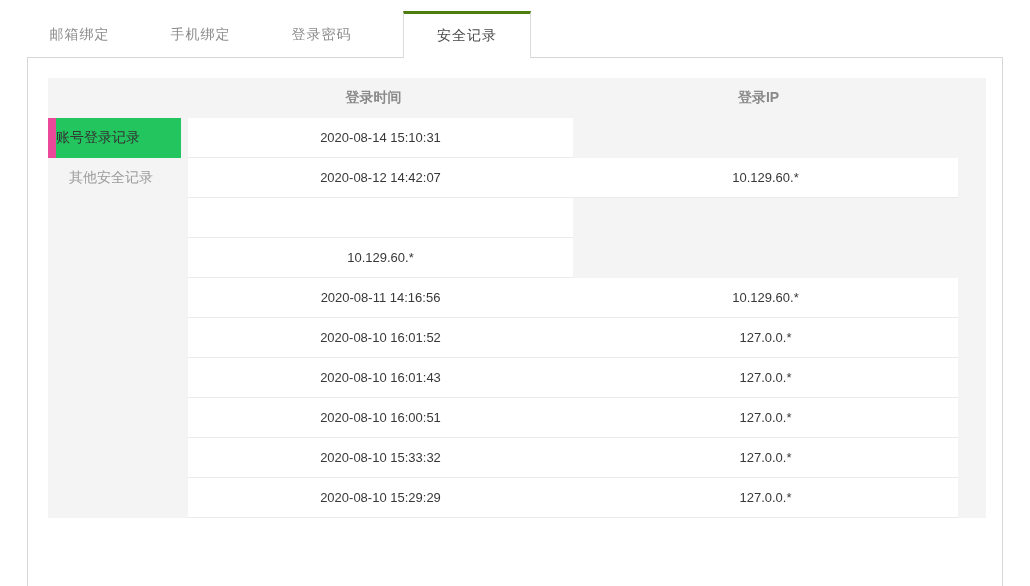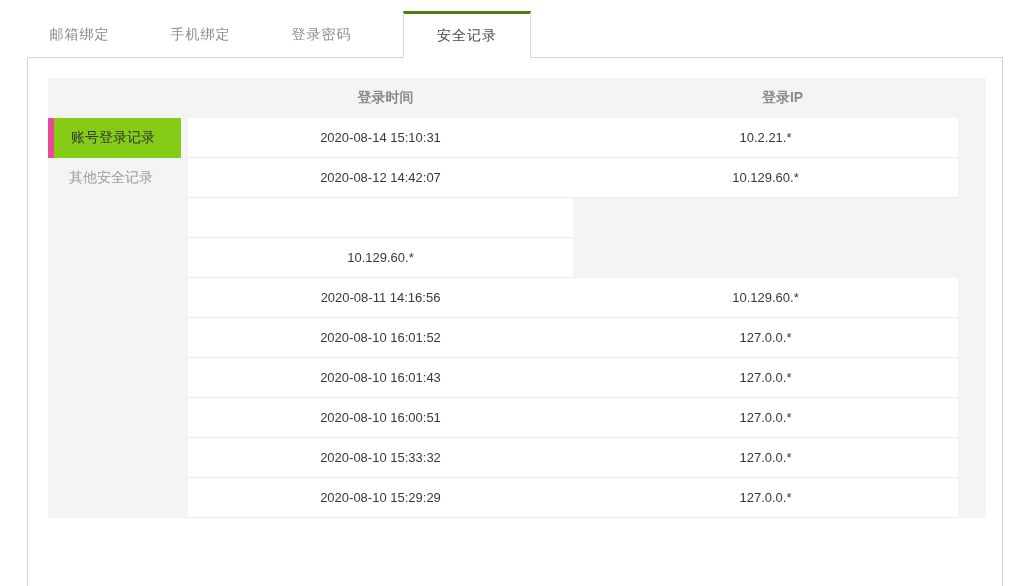--- a/index.html
+++ b/index.html
@@ -32,43 +32,43 @@
     position:absolute; left:27px; top:57px; width:976px; height:529px;
     box-sizing:border-box; background:#ffffff;
     border:1px solid #d6d6d6; border-bottom:none;
   }
 
   .table-block {
     position:absolute; left:20px; top:20px; width:938px;
     background:#f4f4f4;
   }
 
-  .header-row { display:flex; height:40px;gap:12px; }
+  .header-row { display:flex; height:40px; }
   .side-spacer { width:133px; flex:none; }
   .col-cell {
     width:385px; flex:none; box-sizing:border-box;
     display:flex; align-items:center; justify-content:center;
   }
   .header-row .col-cell { font-weight:bold; font-size:14px; color:#8a8a8a; }
 
   .trow { display:flex; height:40px;padding-left:7px; }
   .trow .col-cell {
     background:#ffffff; border-bottom:1px solid #ebebeb;
     font-size:13px; color:#383838;
   }
 
   
   .side-nav { position:absolute; left:0; top:40px; width:133px; }
   .side-item {
     height:40px; box-sizing:border-box; display:flex; align-items:center;
     font-size:14px; cursor:pointer;
   }
   .side-item.active {
-    background:#84cc16; border-left:6px solid #ec4899;
-    padding-left:17px; color:#333333;
+    background:#22c55e; border-left:8px solid #ec4899;
+    color:#333333;
   }
   .side-item.inactive { padding-left:21px; color:#9b9b9b; }
 
   
   .footer-row {
     display:flex; align-items:center; height:69px; box-sizing:border-box;
     padding-left:150px; font-size:14px; color:#555555;
   }
   .pagination { margin-left:auto; margin-right:18px; display:flex; align-items:center; gap:5px; }
   .pages { display:flex; align-items:center; gap:5px; }
@@ -98,21 +98,20 @@
     <div class="header-row">
       <div class="side-spacer"></div>
       <div class="col-cell">登录时间</div>
       <div class="col-cell">登录IP</div>
     </div>
 
     <div>
   <div class="trow">
     <div class="side-spacer"></div>
     <div class="col-cell">2020-08-14 15:10:31</div>
-    <div class="col-cell">10.2.21.*</div>
   </div>
 
   <div class="trow">
     <div class="side-spacer"></div>
     <div class="col-cell">2020-08-12 14:42:07</div>
     <div class="col-cell">10.129.60.*</div>
   </div>
 
   <div class="trow">
     <div class="side-spacer"></div>

